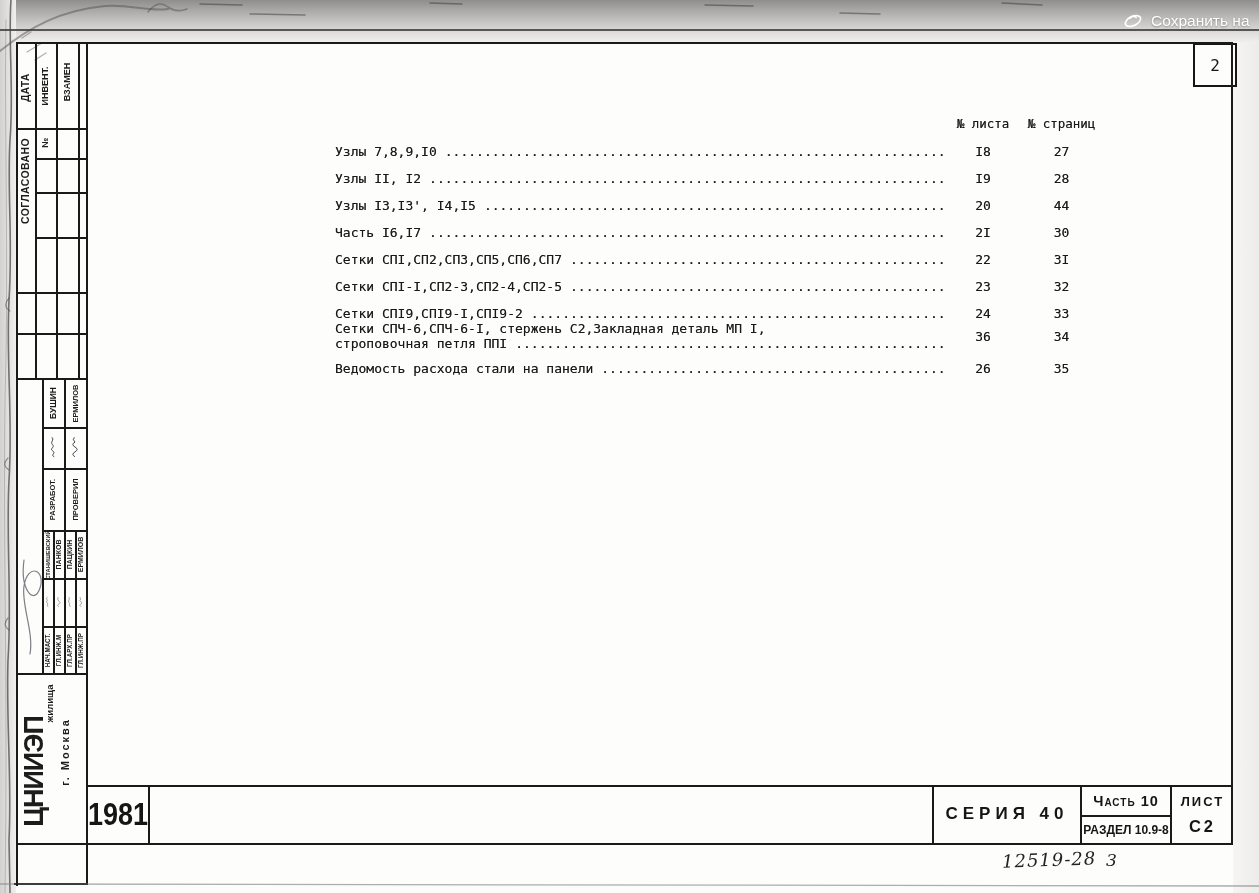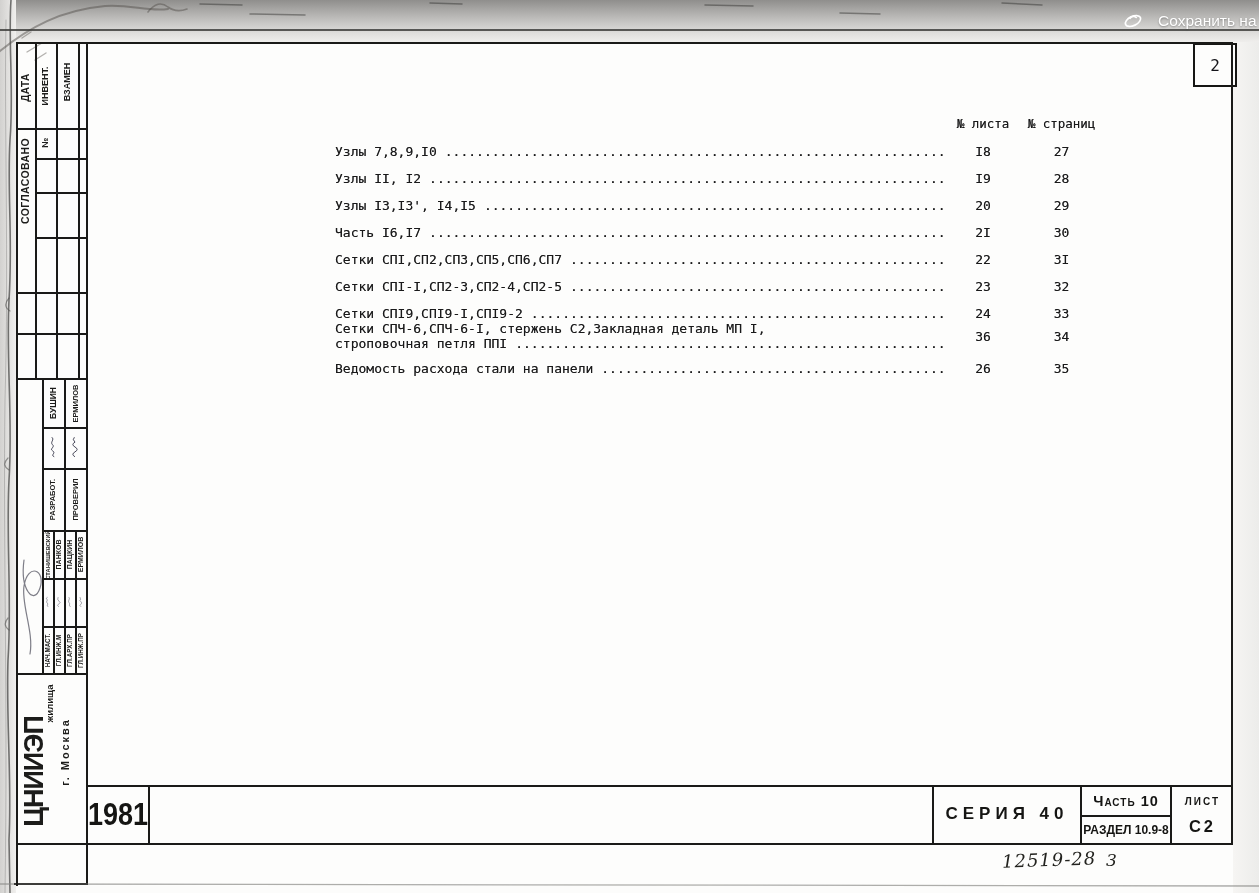--- a/index.html
+++ b/index.html
@@ -29,21 +29,21 @@
   .toc-head{position:absolute;font-family:"DejaVu Sans Mono",monospace;font-size:12.5px;color:#19191a;
             text-align:center;text-shadow:0 0 .4px rgba(20,20,20,.6);}
   .two-line{height:42px;}
   .two-line .tb{flex:1;display:flex;flex-direction:column;justify-content:center;line-height:15px;min-width:0;}
   .two-line .l2{display:flex;min-width:0;}
   
   .cell{position:absolute;display:flex;align-items:center;justify-content:center;color:#151513;}
   .draft{font-weight:600;letter-spacing:3px;font-variant:small-caps;}
   .hand{position:absolute;font-family:"DejaVu Serif",serif;font-style:italic;color:#23231f;}
   
-  .save-btn{position:absolute;left:1122px;top:9px;height:24px;display:flex;align-items:center;gap:14px;
+  .save-btn{position:absolute;left:1122px;top:9px;height:24px;display:flex;align-items:center;gap:7px;
             color:#ffffff;font-size:15.5px;white-space:nowrap;cursor:pointer;
             text-shadow:0 1px 2px rgba(0,0,0,.35);}
   .pagebox{position:absolute;left:1193px;top:43px;width:40px;height:40px;border:2px solid #161614;
            display:flex;align-items:center;justify-content:center;
            font-family:"DejaVu Sans Mono",monospace;font-size:16px;color:#15151a;background:#fdfdfc;}
   svg{display:block;}
 </style>
 </head>
 <body>
 
@@ -220,21 +220,21 @@
   <div class="toc-row" style="top:165px">
     <span class="t">Узлы II, I2</span>
       <span class="leader">..........................................................................................................................................</span>
       <span class="numcol1">I9</span>
       <span class="numcol2">28</span>
   </div>
   <div class="toc-row" style="top:192px">
     <span class="t">Узлы I3,I3', I4,I5</span>
       <span class="leader">..........................................................................................................................................</span>
       <span class="numcol1">20</span>
-      <span class="numcol2">29</span>
+      <span class="numcol2">44</span>
   </div>
   <div class="toc-row" style="top:219px">
     <span class="t">Часть I6,I7</span>
       <span class="leader">..........................................................................................................................................</span>
       <span class="numcol1">2I</span>
       <span class="numcol2">30</span>
   </div>
   <div class="toc-row" style="top:246px">
     <span class="t">Сетки СПI,СП2,СП3,СП5,СП6,СП7</span>
       <span class="leader">..........................................................................................................................................</span>
@@ -275,19 +275,19 @@
   <div class="ln" style="left:148px;top:785px;width:2px;height:60px"></div>
   <div class="ln" style="left:932px;top:785px;width:2px;height:60px"></div>
   <div class="ln" style="left:1080px;top:785px;width:2px;height:60px"></div>
   <div class="ln" style="left:1170px;top:785px;width:2px;height:60px"></div>
   <div class="ln" style="left:1080px;top:815px;width:92px;height:2px"></div>
 
   <div class="cell" style="left:88px;top:787px;width:60px;height:56px;font-size:27px;font-weight:700;transform:scaleY(1.15)">1981</div>
   <div class="cell" style="left:934px;top:785px;width:146px;height:58px;font-size:17px;font-weight:600;letter-spacing:5px">СЕРИЯ 40</div>
   <div class="cell draft" style="left:1082px;top:786px;width:88px;height:29px;font-size:14.5px;letter-spacing:1px">Часть 10</div>
   <div class="cell" style="left:1082px;top:817px;width:88px;height:26px;font-size:12px;font-weight:600;letter-spacing:0">РАЗДЕЛ 10.9-8</div>
-  <div class="cell draft" style="left:1172px;top:788px;width:61px;height:24px;font-size:14px;letter-spacing:2px">лист</div>
+  <div class="cell draft" style="left:1172px;top:788px;width:61px;height:24px;font-size:18px;letter-spacing:2px">лист</div>
   <div class="cell" style="left:1172px;top:811px;width:61px;height:30px;font-size:16.5px;font-weight:700;letter-spacing:3px">С2</div>
 
   <div class="hand" style="left:1002px;top:849px;font-size:18px;letter-spacing:1px;transform:rotate(-2deg)">12519-28</div>
   <div class="hand" style="left:1106px;top:850px;font-size:17px">3</div>
 
 </div>
 
 </body></html>

